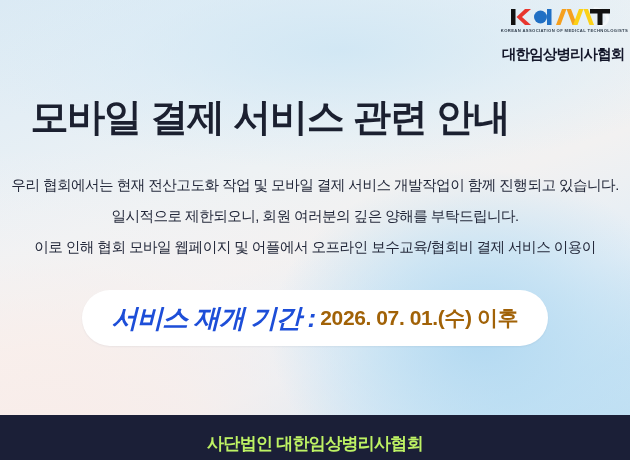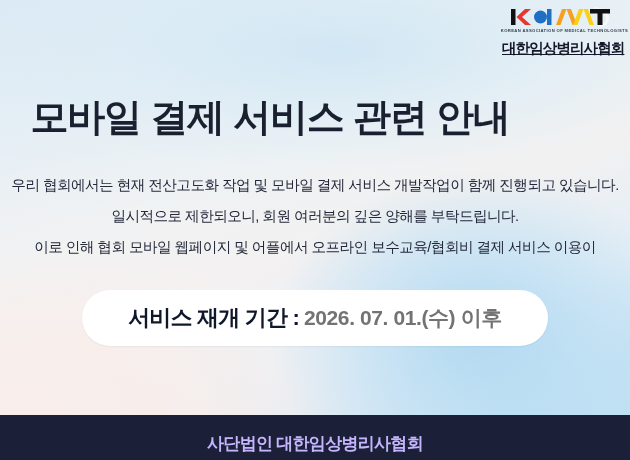--- a/index.html
+++ b/index.html
@@ -63,27 +63,26 @@
     display: block;
     font-size: 4.1px;
     letter-spacing: 0.35px;
     color: #33404f;
     font-weight: bold;
     white-space: nowrap;
     transform: scaleX(1.02);
   }
   #logo-kr {
     display: block;
-    margin-top: 8px;
+    margin-top: 14px;
     font-size: 14.5px;
     font-weight: bold;
     color: #14172a;
     letter-spacing: -0.9px;
     white-space: nowrap;
-    text-decoration: underline;
   }
 
   
   #title {
     position: absolute;
     top: 92px;
     left: 0;
     width: 540px;
     text-align: center;
     font-size: 38px;
@@ -118,51 +117,52 @@
     width: 466px;
     height: 56px;
     border-radius: 28px;
     background: #ffffff;
     display: flex;
     align-items: center;
     justify-content: center;
     box-shadow: 0 1px 2px rgba(30,50,80,0.06);
   }
   #pill-label {
-    font-size: 22px;
-    font-weight: bold;
-    color: #0f172a;
+    font-size: 26px;
+    font-weight: bold;
+    color: #1d4ed8;
     letter-spacing: -0.8px;
     white-space: nowrap;
+    font-style: italic;
   }
   #pill-date {
     font-size: 21px;
     font-weight: bold;
-    color: #737373;
+    color: #a16207;
     letter-spacing: -0.4px;
     white-space: nowrap;
     margin-left: 5px;
   }
 
   
   #footer {
     position: absolute;
     left: 0;
     bottom: 0;
     width: 630px;
     height: 45px;
     background: #1b1f37;
     display: flex;
     align-items: center;
     justify-content: center;
   }
   #footer-text {
     font-size: 17px;
     font-weight: bold;
-    color: #c4b5fd;
+    color: #bef264;
     letter-spacing: -0.7px;
     white-space: nowrap;
     margin-top: 12px;
   }
 </style>
 </head>
 <body>
 
 <div id="banner">
 

